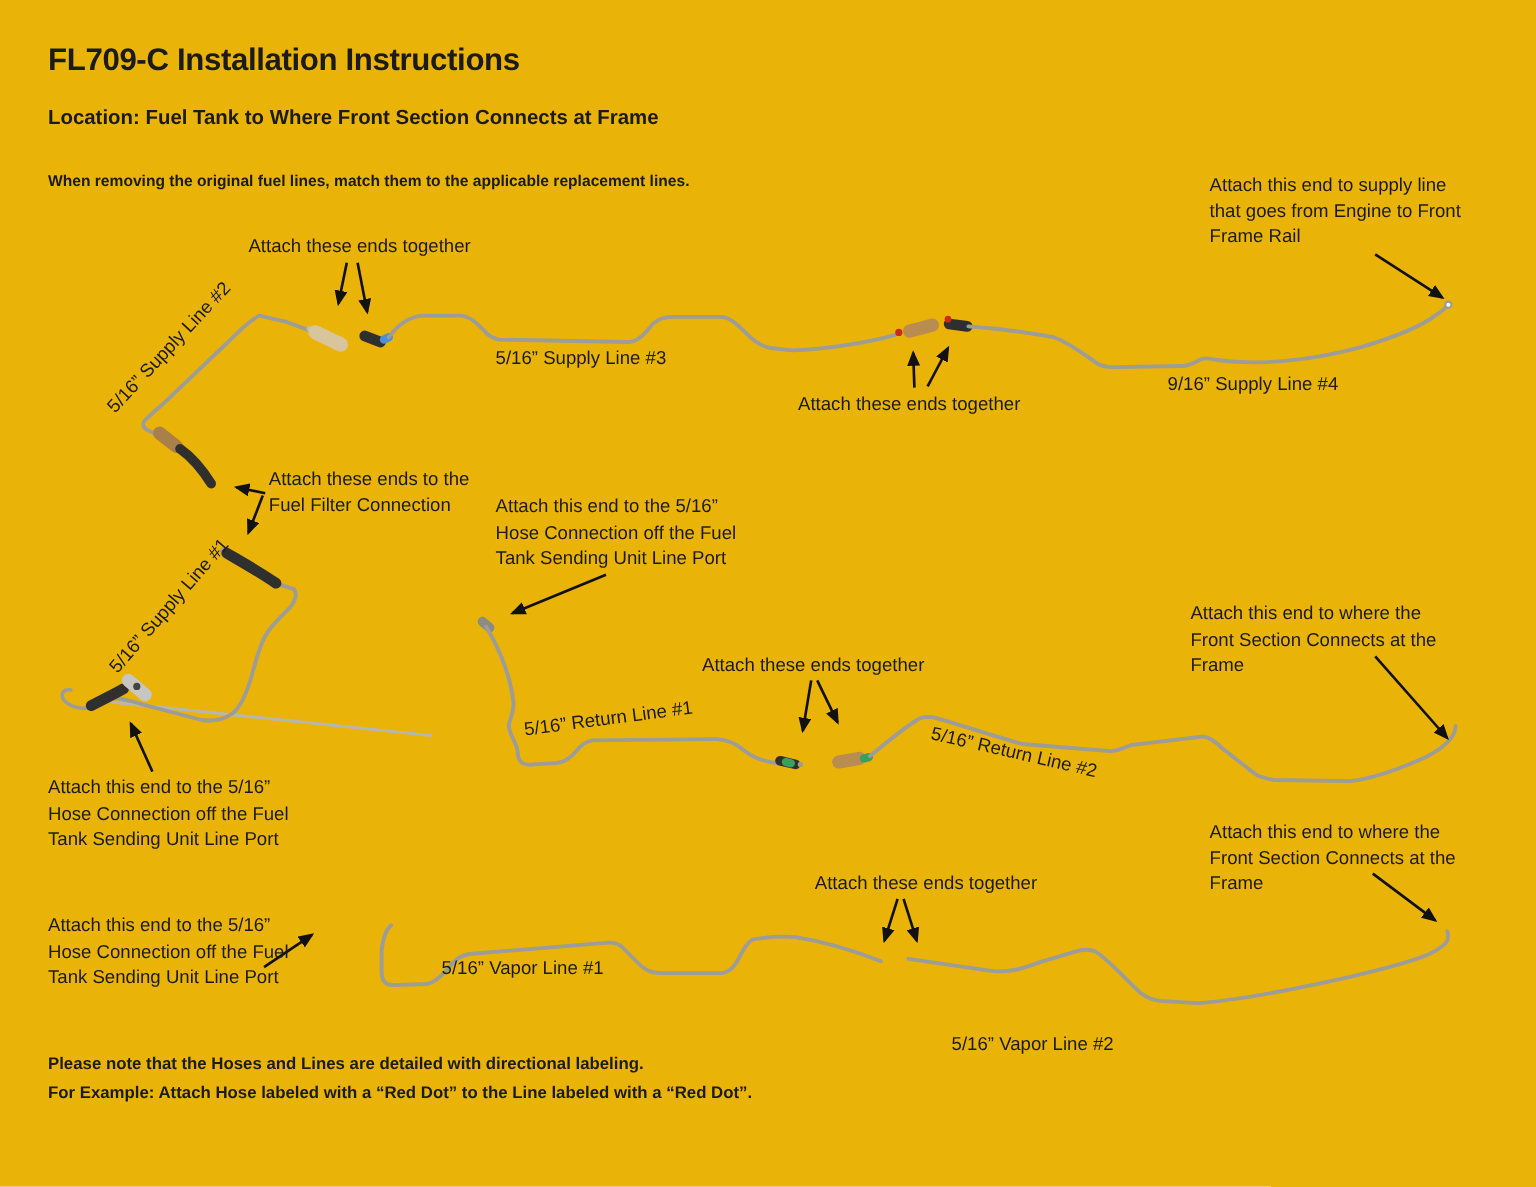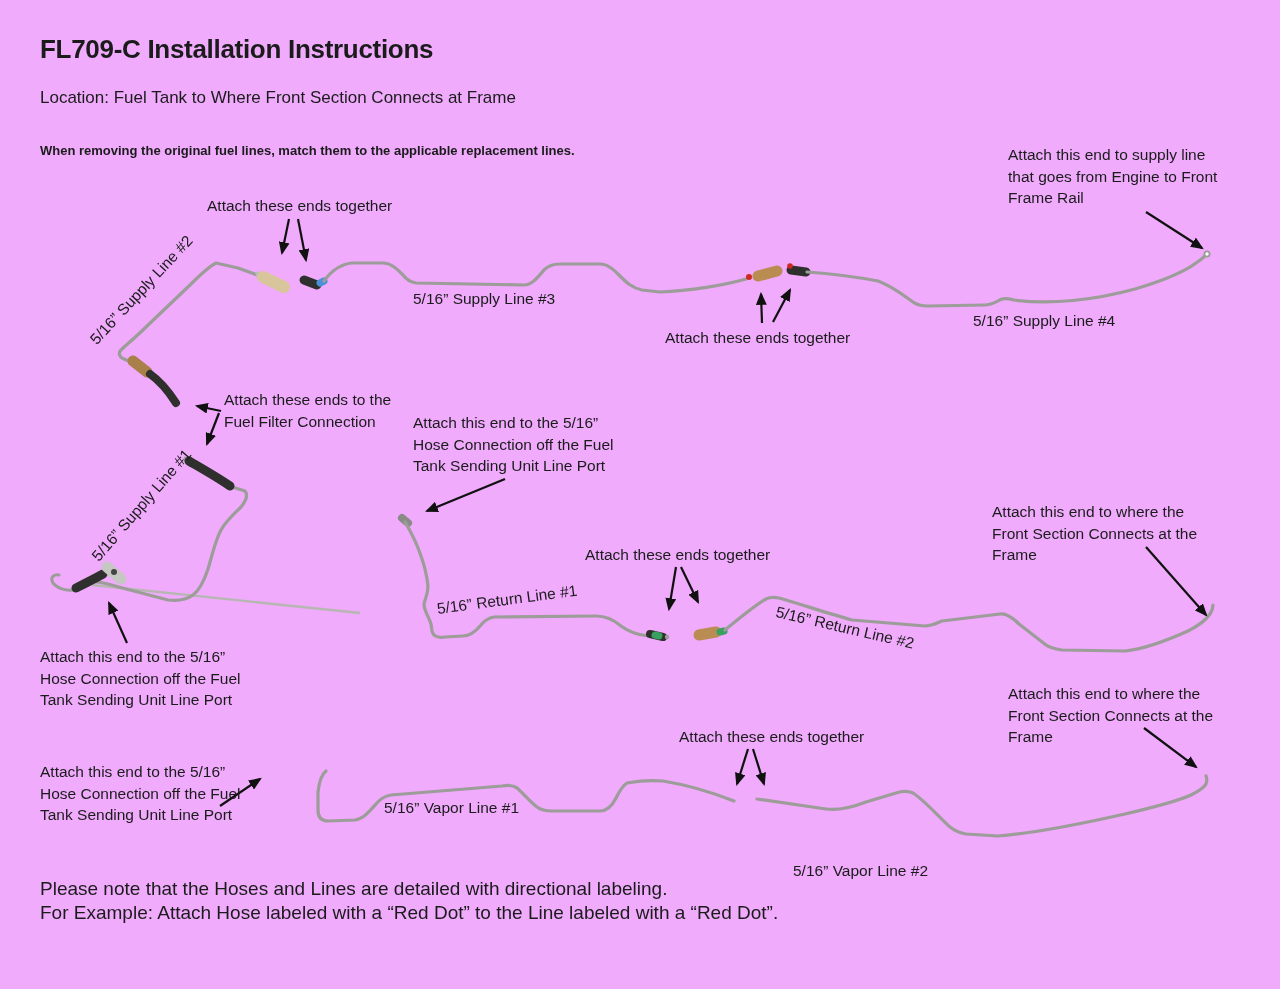--- a/index.html
+++ b/index.html
@@ -1,26 +1,26 @@
 <!DOCTYPE html>
 <html><head>
 <meta charset="utf-8">
 <style>
   html,body{margin:0;padding:0;background:#ffffff;}
-  #page{position:relative;width:1280px;height:989px;background:#f0abfc;overflow:hidden;
+  #page{position:relative;width:1280px;height:989px;background:#eab308;overflow:hidden;
         font-family:"Liberation Sans","DejaVu Sans",sans-serif;color:#1b1b1b;}
   .abs{position:absolute;}
   #title{left:40px;top:34px;font-size:26px;font-weight:bold;letter-spacing:-0.3px;white-space:nowrap;}
-  #location{left:40px;top:88px;font-size:17px;font-weight:normal;white-space:nowrap;}
+  #location{left:40px;top:88px;font-size:17px;font-weight:bold;white-space:nowrap;}
   #intro{left:40px;top:143px;font-size:13px;font-weight:bold;white-space:nowrap;}
   .ann{font-size:15.5px;line-height:21.5px;}
   .ann div{white-space:nowrap;}
   .lbl{font-size:15.5px;white-space:nowrap;}
   .rot{transform-origin:0 50%;}
-  .note{font-size:19px;font-weight:normal;white-space:nowrap;}
+  .note{font-size:14px;font-weight:bold;white-space:nowrap;}
   svg{position:absolute;left:0;top:0;}
 </style>
 </head>
 <body>
 
 <div id="page">
 
   <svg width="1280" height="989" viewBox="0 0 1280 989">
     <defs>
       <marker id="ah" viewBox="0 0 12 10" refX="10" refY="5" markerWidth="13" markerHeight="11" orient="auto" markerUnits="userSpaceOnUse">
@@ -89,24 +89,24 @@
     </g>
   </svg>
 
   <div class="abs" id="title">FL709-C Installation Instructions</div>
   <div class="abs" id="location">Location: Fuel Tank to Where Front Section Connects at Frame</div>
   <div class="abs" id="intro">When removing the original fuel lines, match them to the applicable replacement lines.</div>
 
   <div class="abs lbl rot" style="left:93px;top:333px;transform:rotate(-47deg);">5/16” Supply Line #2</div>
   <div class="abs lbl rot" style="left:95px;top:550px;transform:rotate(-49deg);">5/16” Supply Line #1</div>
   <div class="abs lbl" style="left:413px;top:290px;">5/16” Supply Line #3</div>
-  <div class="abs lbl" style="left:973px;top:312px;">5/16” Supply Line #4</div>
+  <div class="abs lbl" style="left:973px;top:312px;">9/16” Supply Line #4</div>
   <div class="abs lbl rot" style="left:437px;top:600px;transform:rotate(-7.5deg);">5/16” Return Line #1</div>
   <div class="abs lbl rot" style="left:776px;top:603px;transform:rotate(13deg);">5/16” Return Line #2</div>
-  <div class="abs lbl" style="left:384px;top:799px;">5/16” Vapor Line #1</div>
+  <div class="abs lbl" style="left:368px;top:799px;">5/16” Vapor Line #1</div>
   <div class="abs lbl" style="left:793px;top:862px;">5/16” Vapor Line #2</div>
 
   <div class="abs ann" style="left:207px;top:195px;">Attach these ends together</div>
 
   <div class="abs ann" style="left:1008px;top:144px;">
     <div>Attach this end to supply line</div>
     <div>that goes from Engine to Front</div>
     <div>Frame Rail</div>
   </div>
 

